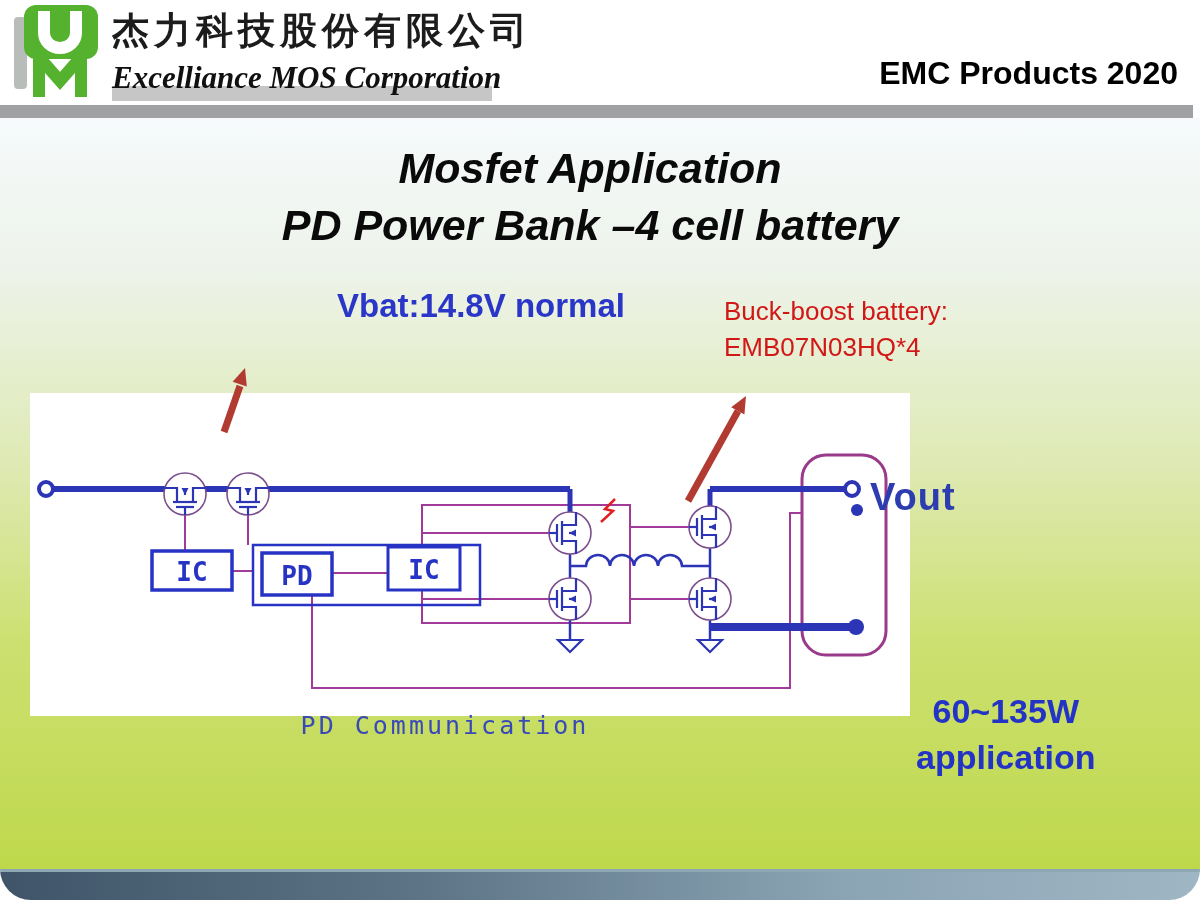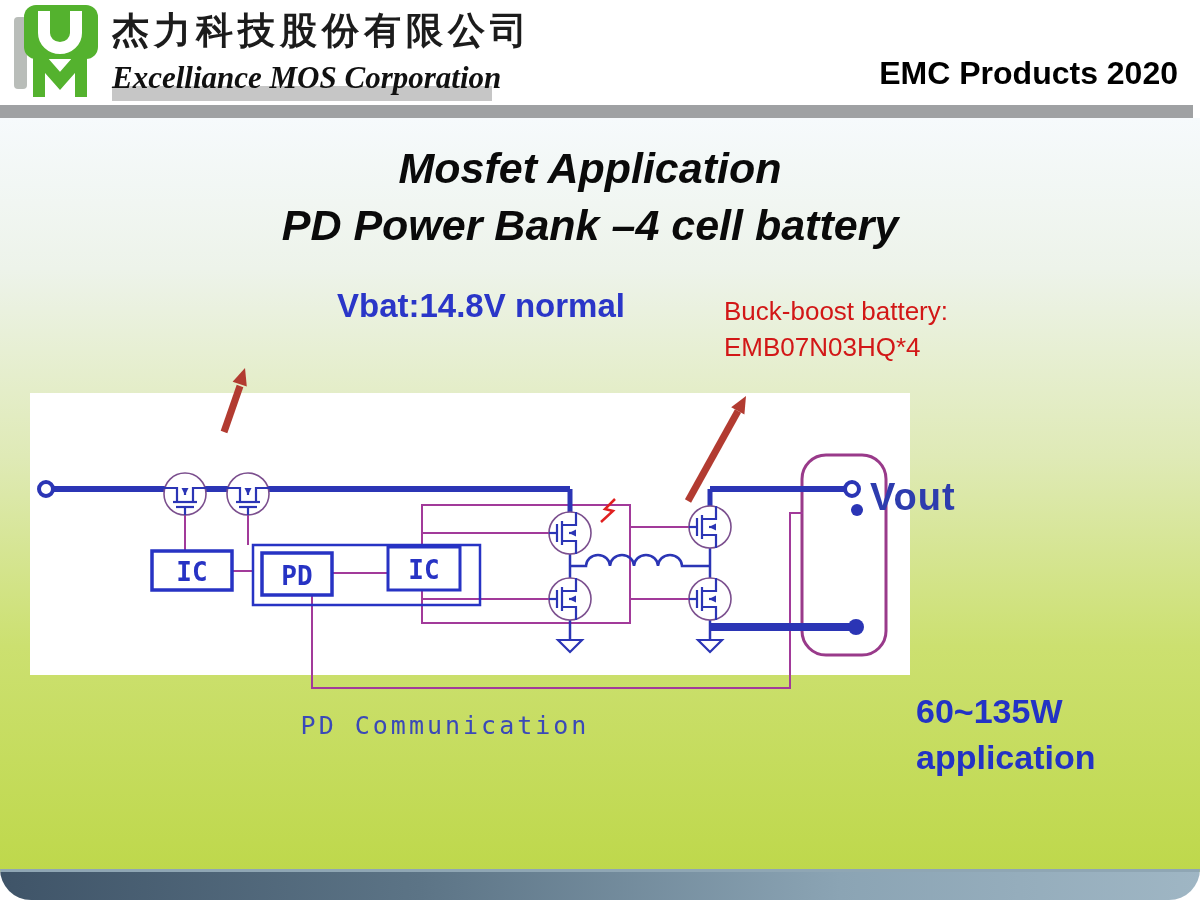--- a/index.html
+++ b/index.html
@@ -23,25 +23,25 @@
 
   
   .title{position:absolute;left:30px;top:140px;width:1120px;text-align:center;
          font-style:italic;font-weight:bold;font-size:43px;line-height:57px;color:#0a0a0a;}
 
   
   .note-red{position:absolute;color:#d21717;font-size:26px;line-height:36px;}
   .note-left{left:36px;top:255px;}
   .note-right{left:724px;top:293px;}
   .vbat{position:absolute;left:337px;top:271px;font-size:33px;font-weight:bold;color:#2a36c8;margin-top:16px;}
-  .power{position:absolute;left:916px;top:688px;font-size:34px;font-weight:bold;color:#2333c5;line-height:46px;}
+  .power{position:absolute;left:916px;top:688px;font-size:34px;font-weight:bold;color:#2333c5;line-height:46px;text-align:center;}
   .vout{position:absolute;left:870px;top:476px;font-size:38px;font-weight:bold;color:#2d3cae;letter-spacing:1px;}
 
   
-  .circuit-box{position:absolute;left:30px;top:393px;width:880px;height:282px;background:#ffffff;}
+  .circuit-box{position:absolute;left:30px;top:393px;width:880px;height:323px;background:#ffffff;}
   .overlay{position:absolute;left:0;top:0;pointer-events:none;z-index:20;}
 
   
   .bottom-bar{position:absolute;left:0;bottom:0;width:1200px;height:28px;
       border-top:3px solid #8fa6b4;
       background:linear-gradient(90deg,#3f5468 0%,#5c7486 35%,#8ba4b4 70%,#9fb6c4 100%);}
 </style>
 </head>
 <body>
 

